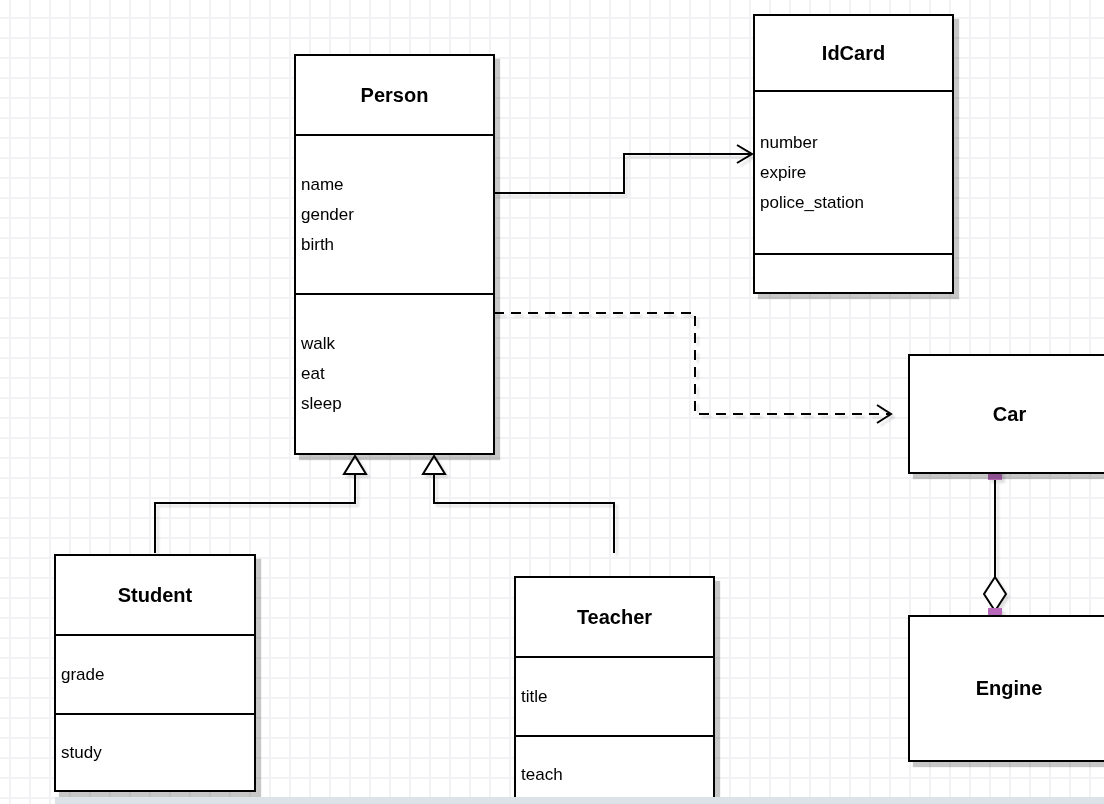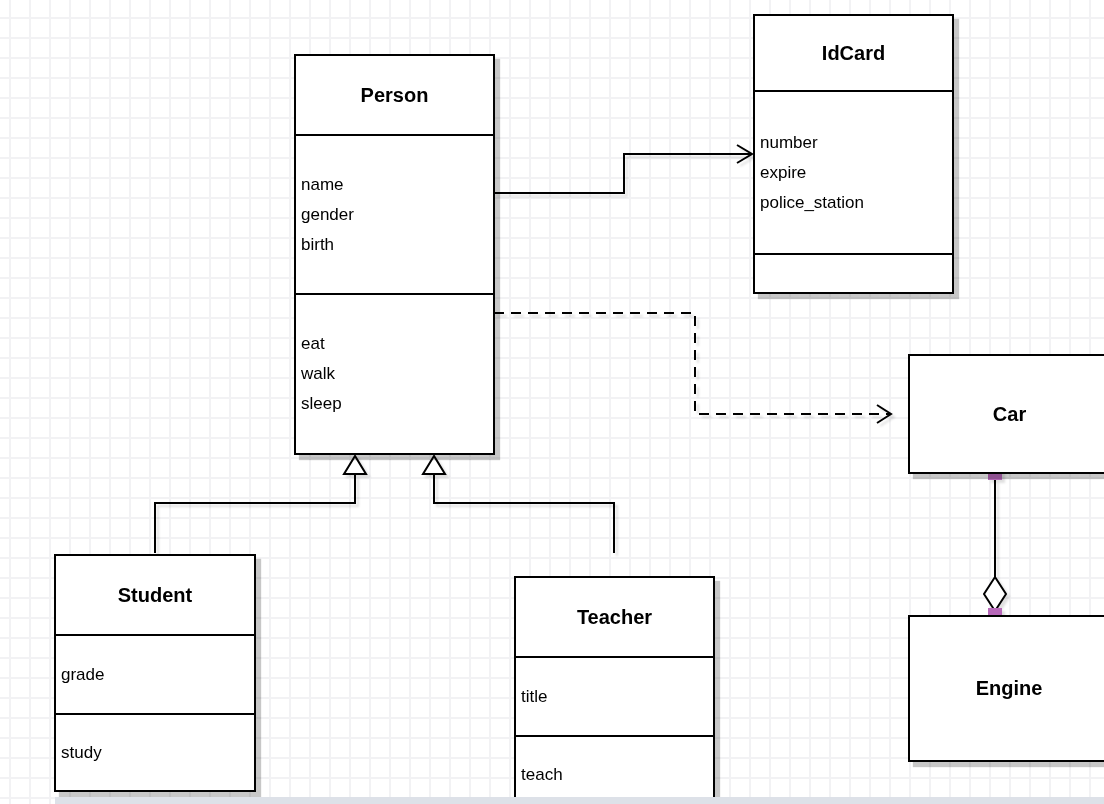--- a/index.html
+++ b/index.html
@@ -92,22 +92,22 @@
   </svg>
 
   <div class="uml-class" style="left:294px;top:54px;width:201px;height:401px;">
     <div class="uml-title" style="height:78px;">Person</div>
     <div class="uml-section divider-bottom" style="height:159px;">
       <div>name</div>
       <div>gender</div>
       <div>birth</div>
     </div>
     <div class="uml-section grow">
+      <div>walk</div>
       <div>eat</div>
-      <div>walk</div>
       <div>sleep</div>
     </div>
   </div>
 
   <div class="uml-class" style="left:753px;top:14px;width:201px;height:280px;">
     <div class="uml-title" style="height:74px;">IdCard</div>
     <div class="uml-section divider-bottom" style="height:163px;">
       <div>number</div>
       <div>expire</div>
       <div>police_station</div>

